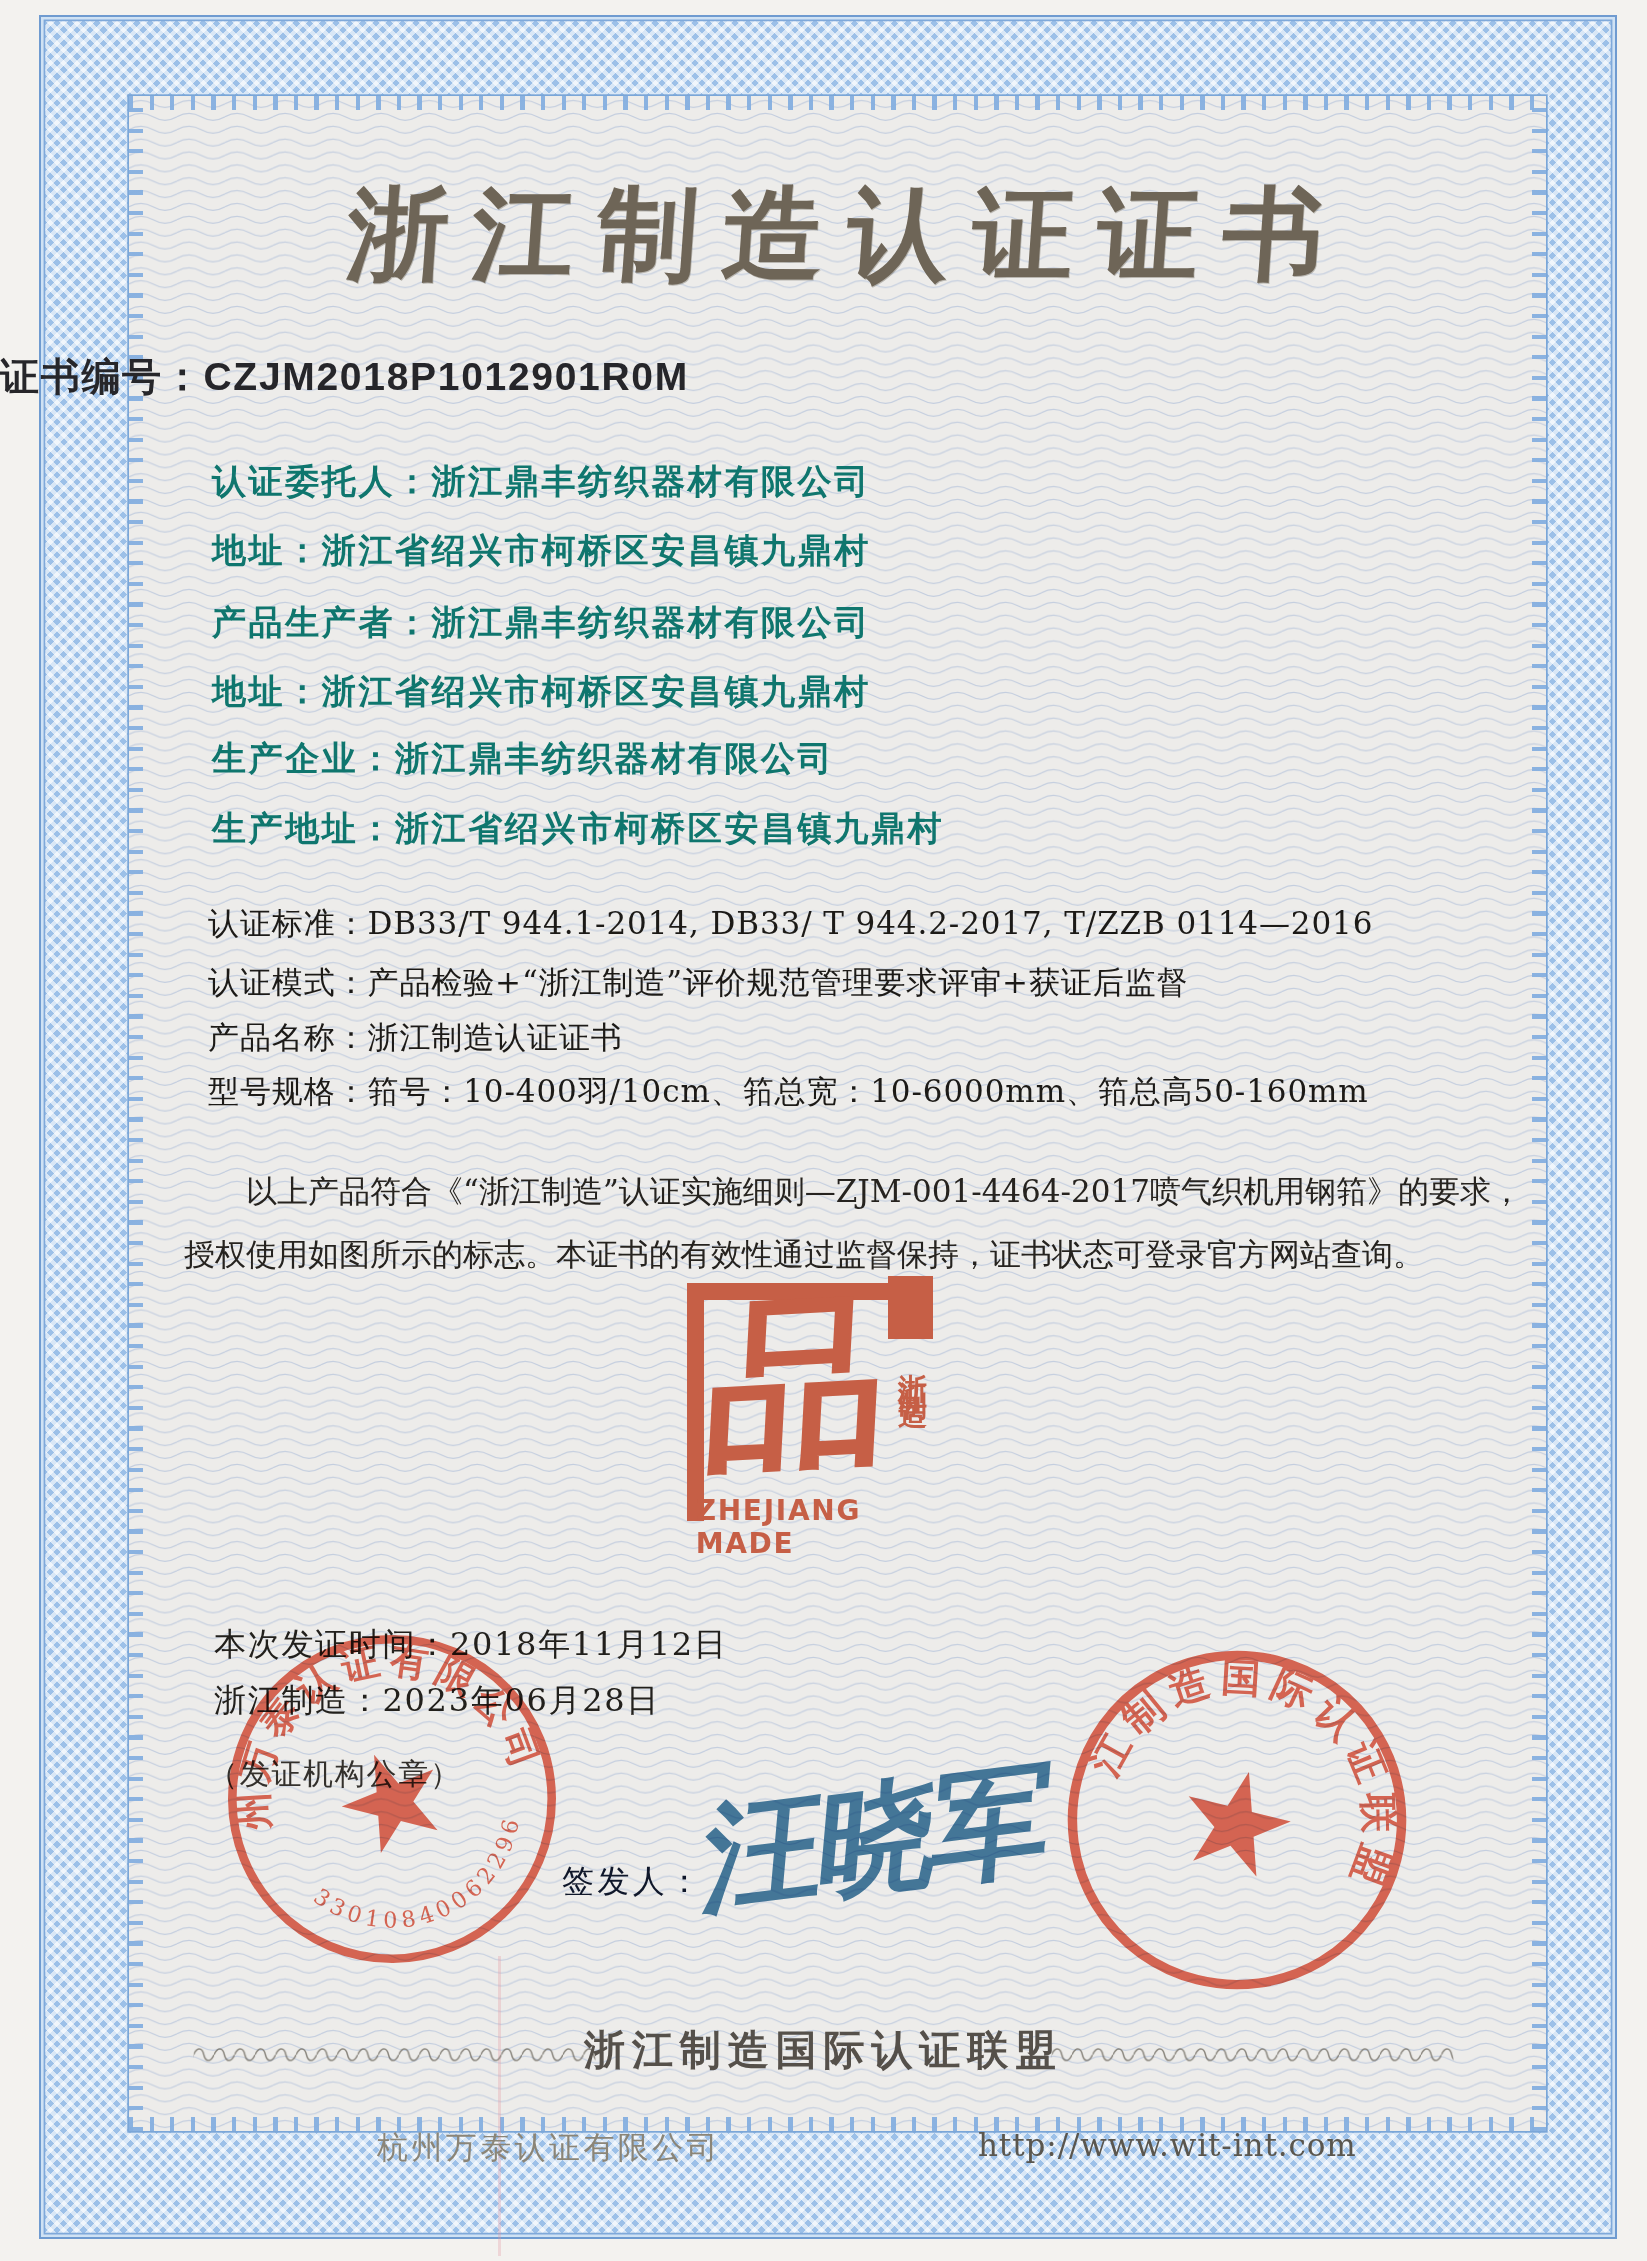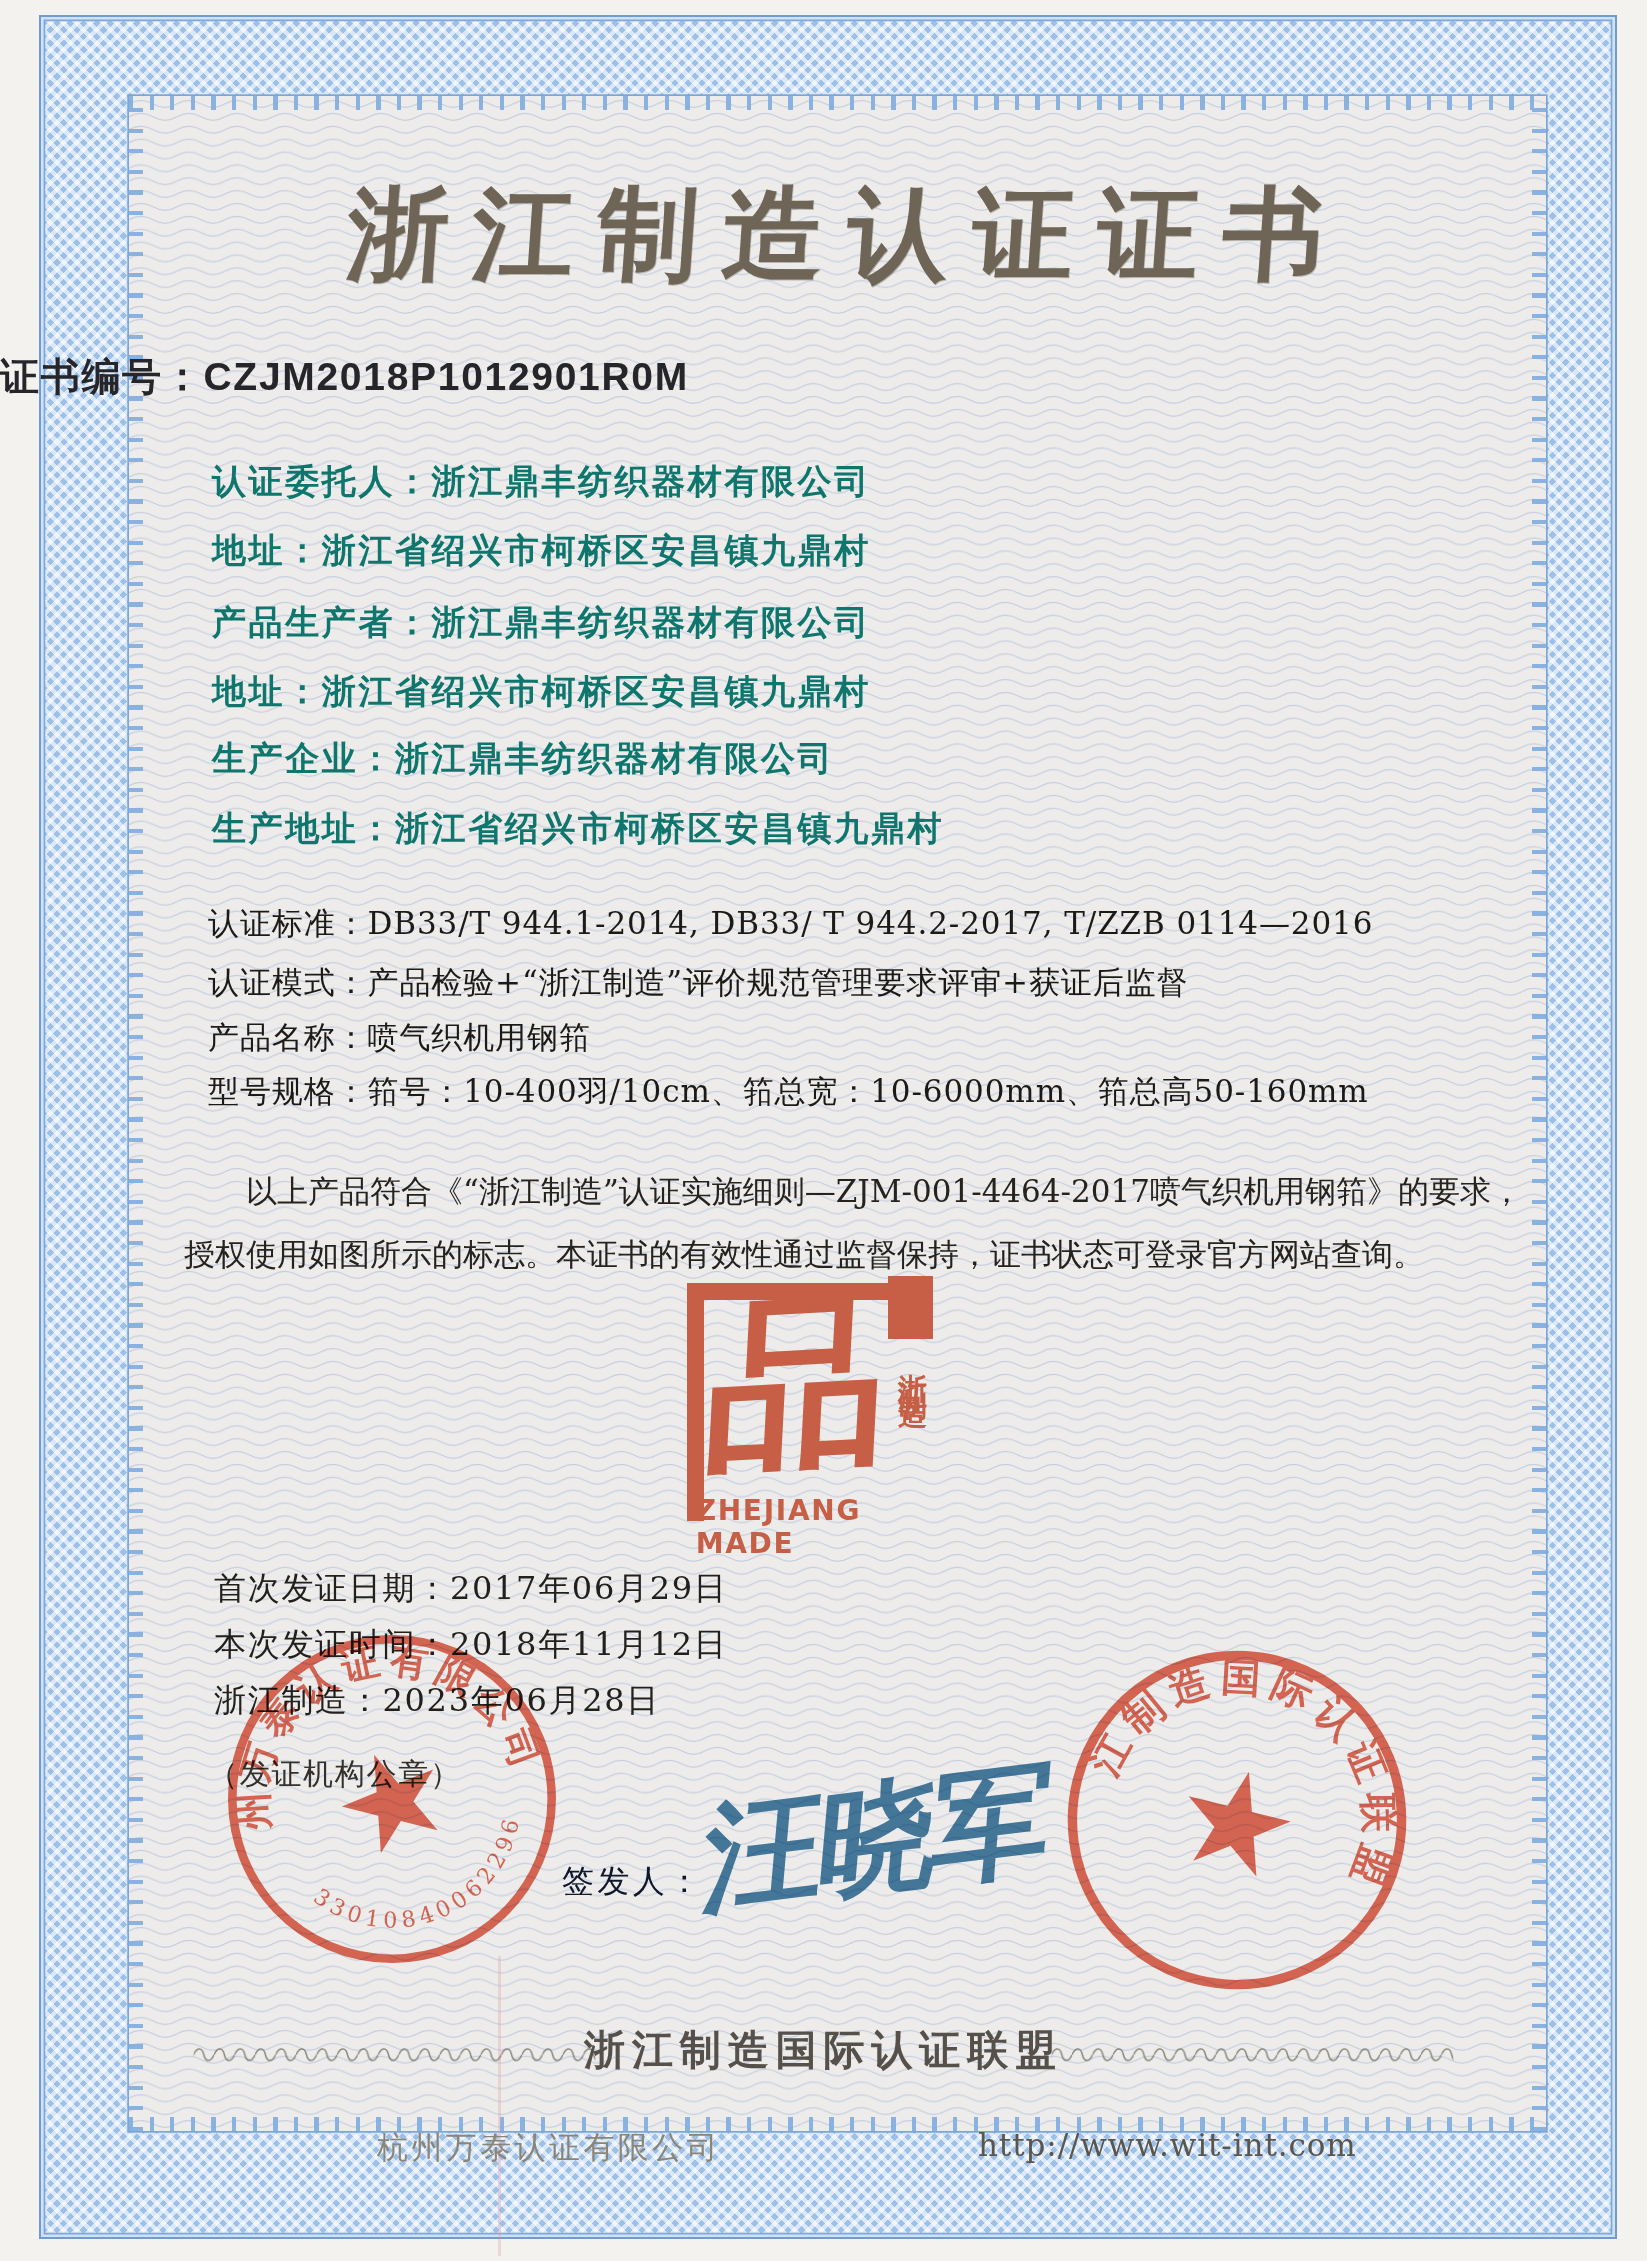--- a/index.html
+++ b/index.html
@@ -95,35 +95,34 @@
 
   <div class="abs infoline" style="top:459px">认证委托人：浙江鼎丰纺织器材有限公司</div>
   <div class="abs infoline" style="top:528px">地址：浙江省绍兴市柯桥区安昌镇九鼎村</div>
   <div class="abs infoline" style="top:600px">产品生产者：浙江鼎丰纺织器材有限公司</div>
   <div class="abs infoline" style="top:669px">地址：浙江省绍兴市柯桥区安昌镇九鼎村</div>
   <div class="abs infoline" style="top:736px">生产企业：浙江鼎丰纺织器材有限公司</div>
   <div class="abs infoline" style="top:806px">生产地址：浙江省绍兴市柯桥区安昌镇九鼎村</div>
 
   <div class="abs specline" style="top:903px">认证标准：DB33/T 944.1-2014, DB33/ T 944.2-2017, T/ZZB 0114—2016</div>
   <div class="abs specline" style="top:962px">认证模式：产品检验+“浙江制造”评价规范管理要求评审+获证后监督</div>
-  <div class="abs specline" style="top:1017px">产品名称：喷气织机用钢筘</div>
+  <div class="abs specline" style="top:1017px">产品名称：浙江制造认证证书</div>
   <div class="abs specline" style="top:1071px">型号规格：筘号：10-400羽/10cm、筘总宽：10-6000mm、筘总高50-160mm</div>
 
   <div class="abs statement">以上产品符合《“浙江制造”认证实施细则—ZJM-001-4464-2017喷气织机用钢筘》的要求，授权使用如图所示的标志。本证书的有效性通过监督保持，证书状态可登录官方网站查询。</div>
 
   <div class="abs logo">
     <div class="lg-top"></div>
     <div class="lg-left"></div>
     <div class="lg-block"></div>
     <div class="lg-glyph">品</div>
     <div class="lg-vert">浙江制造</div>
     <div class="lg-cap">ZHEJIANG MADE</div>
   </div>
 
-  <div class="abs dateline" style="top:1567px">首次发证日期：2017年06月29日</div>
   <div class="abs dateline" style="top:1623px">本次发证时间：2018年11月12日</div>
   <div class="abs dateline" style="top:1679px">浙江制造：2023年06月28日</div>
   <div class="abs sealnote">（发证机构公章）</div>
 
   <div class="abs issuer">签发人：</div>
   <div class="abs signature">汪晓军</div>
 
   <svg class="abs seal seal-left" width="352" height="352" viewBox="0 0 410 410" xmlns="http://www.w3.org/2000/svg" xmlns:xlink="http://www.w3.org/1999/xlink">
     <circle cx="205" cy="205" r="186" fill="none" stroke="#e0523c" stroke-width="10"></circle>
     <path id="lsTop" d="M205,205 m-146,0 a146,146 0 1,1 292,0 a146,146 0 1,1 -292,0" fill="none"></path>

